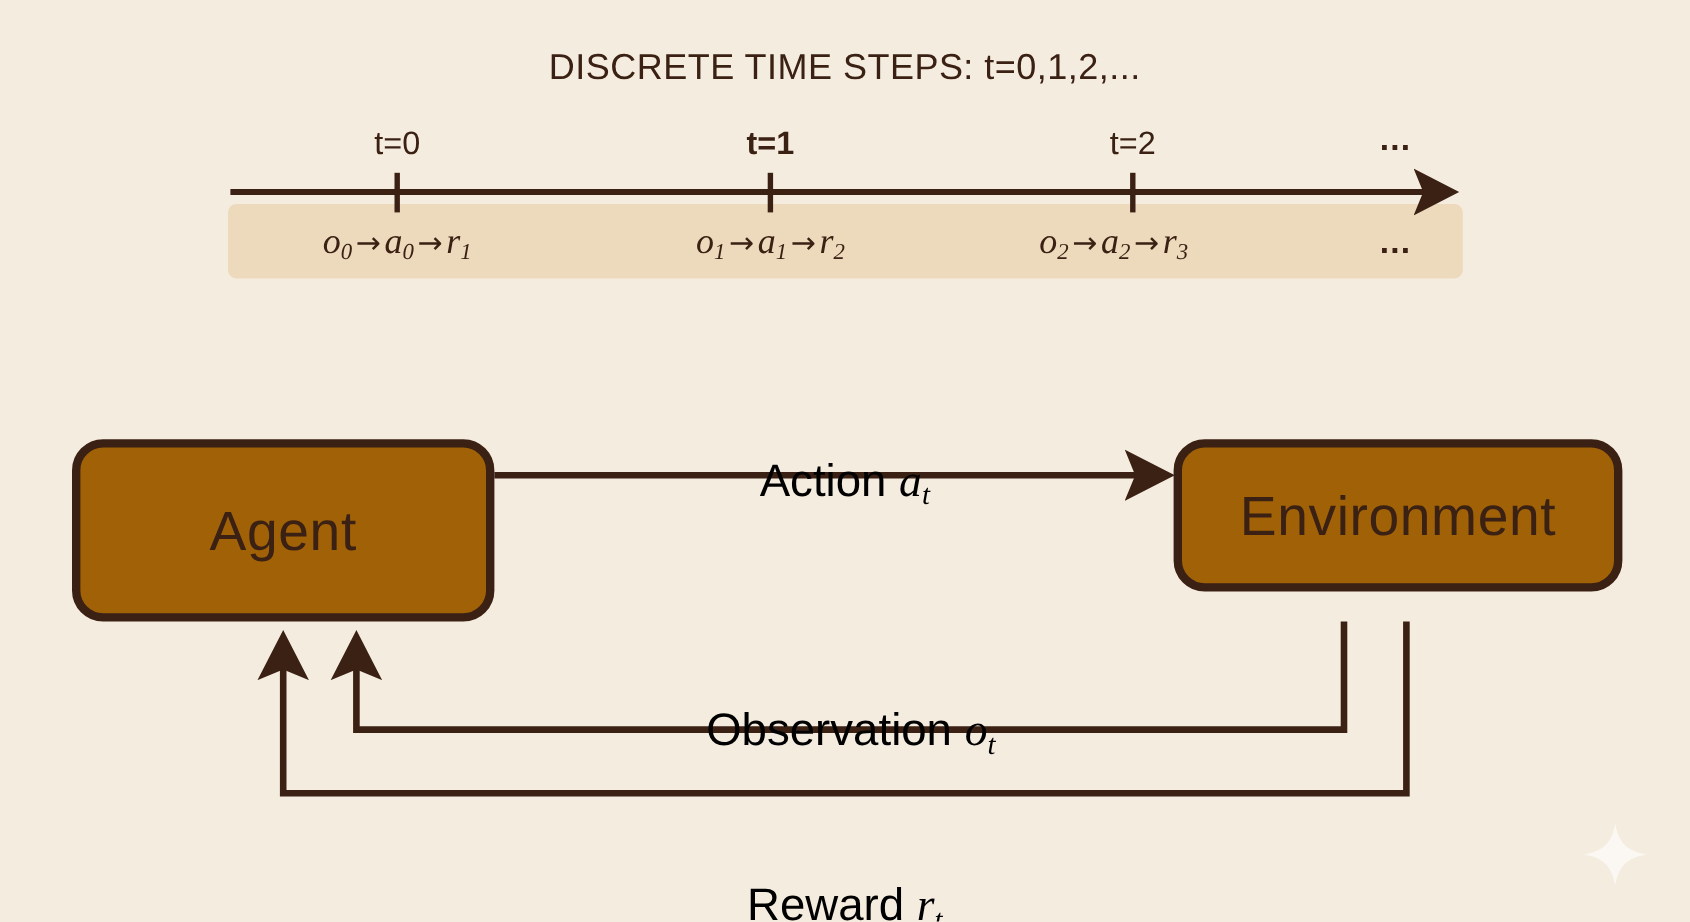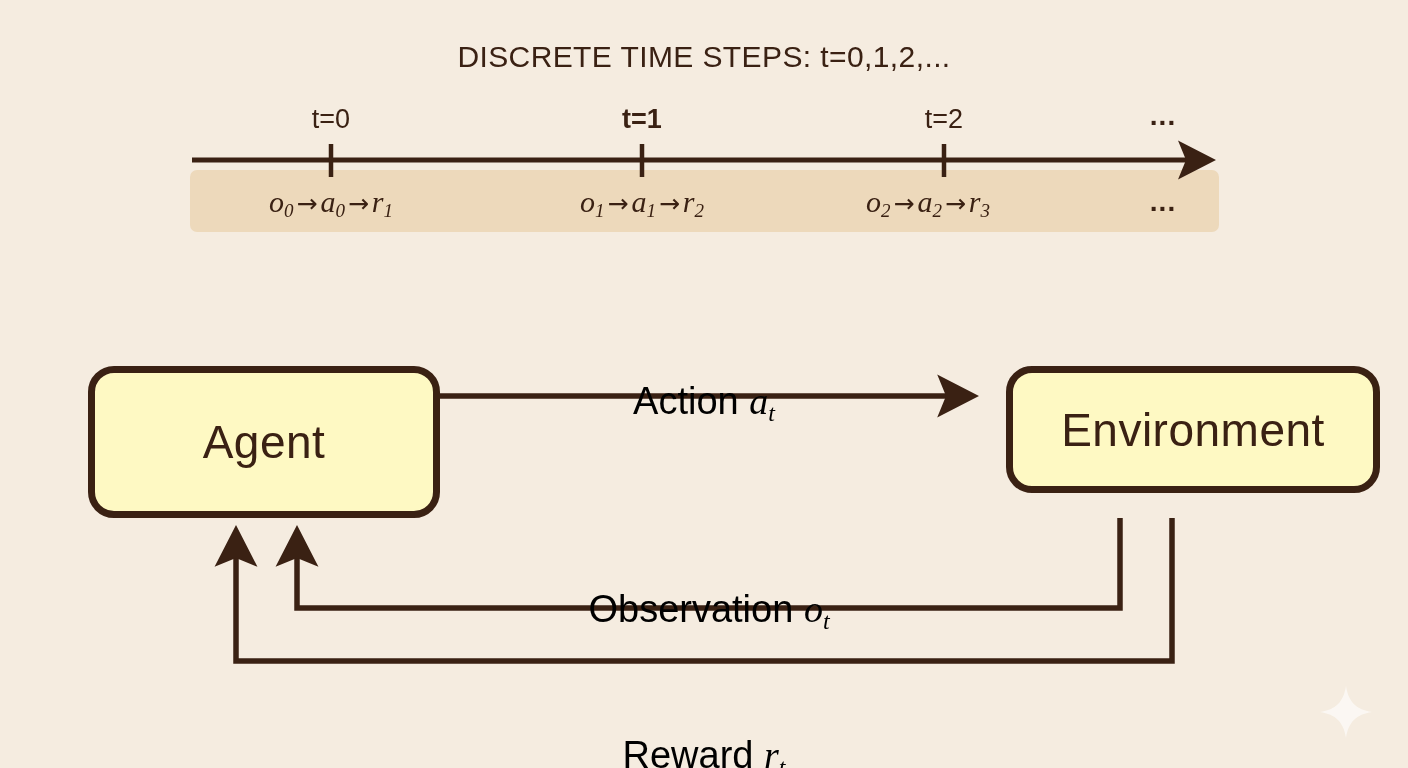--- a/index.html
+++ b/index.html
@@ -97,28 +97,27 @@
     color: #3a2113;
     font-size: 28px;
     font-weight: 700;
     line-height: 52px;
     letter-spacing: 1px;
   }
 
   
   .node-box {
     position: absolute;
-    background: #fef9c3;
+    background: #a16207;
     border: 7px solid #3a2113;
     border-radius: 26px;
     box-sizing: border-box;
     display: flex;
     align-items: center;
     justify-content: center;
-    margin-left: 28px;
   }
   .node-label {
     font-size: 46px;
     color: #3a2113;
     font-family: "Liberation Sans", sans-serif;
     letter-spacing: 0.5px;
   }
   #agent-box   { left: 60px;  top: 366px; width: 352px; height: 152px; }
   #env-box     { left: 978px; top: 366px; width: 374px; height: 127px; }
 

